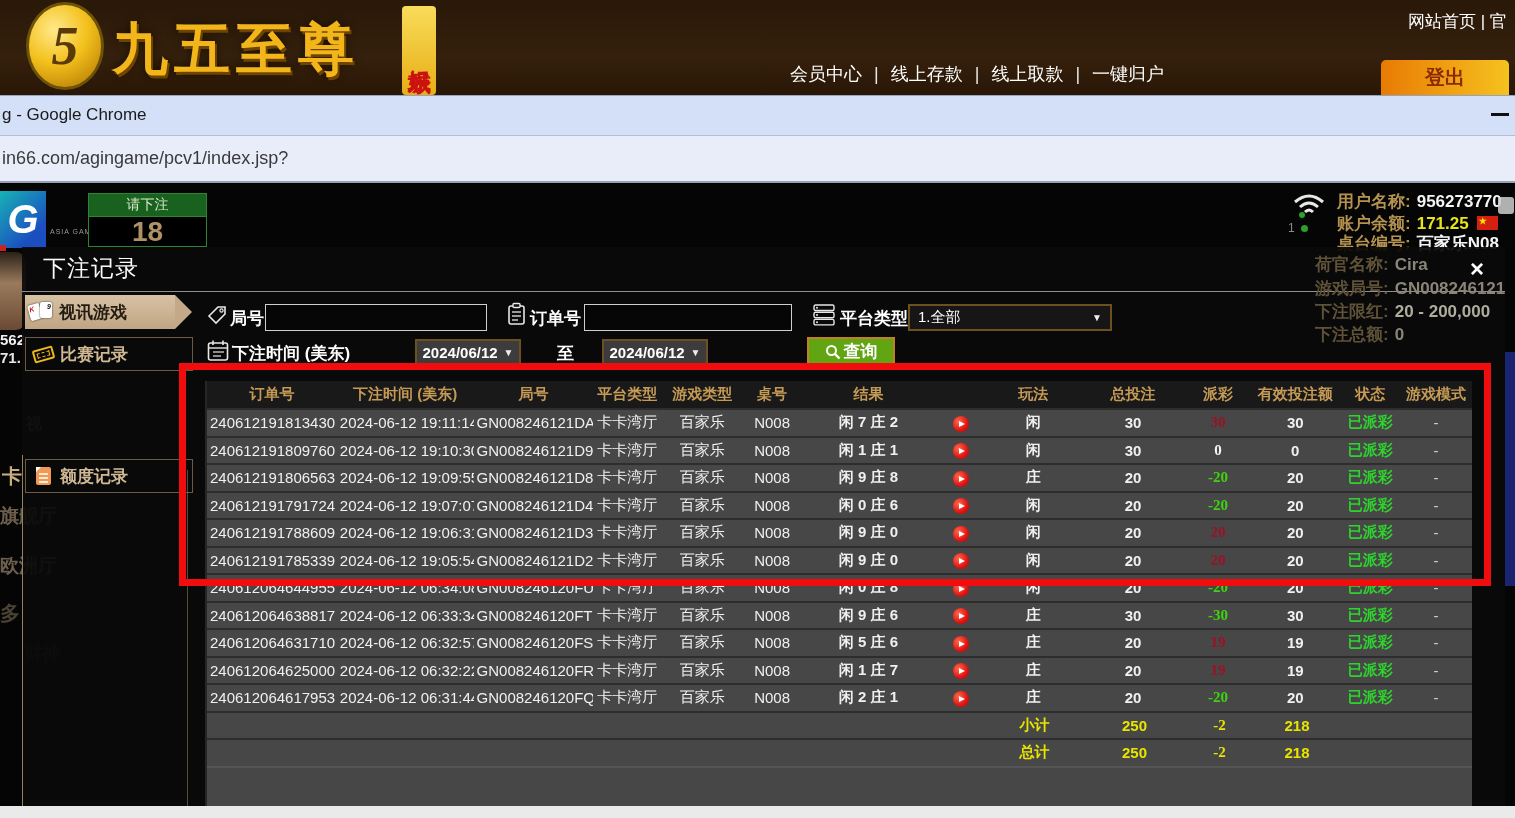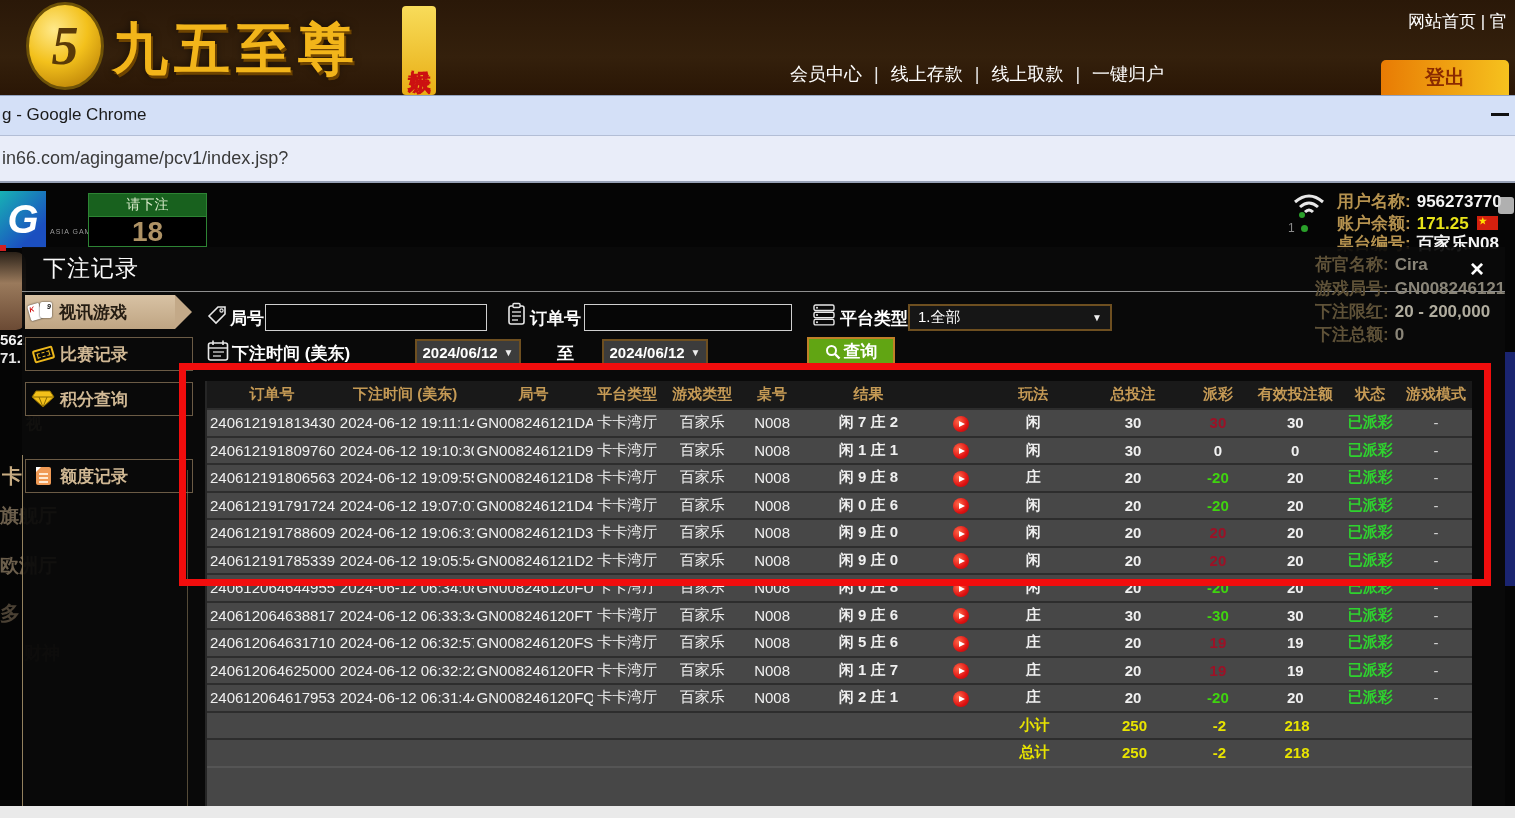--- a/index.html
+++ b/index.html
@@ -118,21 +118,21 @@
   
   .btable{position:absolute;left:183px;top:134px;width:1267px;height:425px;background:#474747;
           border-left:2px solid #262626;box-sizing:border-box;overflow:hidden;}
   .thead{display:flex;height:27px;background:#191919;align-items:center;}
   .th{color:#c59a55;font-weight:bold;font-size:15px;text-align:center;box-sizing:border-box;padding:0 2px;}
   .trow{display:flex;height:27.5px;align-items:center;border-top:2px solid #2d2d2d;background:#474747;box-sizing:border-box;}
   .td{font-size:15px;color:#f0f0f0;box-sizing:border-box;padding:0 3px;overflow:hidden;white-space:nowrap;}
   .al{text-align:left;} .ac{text-align:center;}
   .w0{width:130px;} .w1{width:137px;} .w2{width:120px;} .w3{width:68px;} .w4{width:82px;}
   .w5{width:58px;} .w6{width:135px;} .w7{width:50px;} .w8{width:95px;} .w9{width:105px;}
-  .w10{width:65px;} .w11{width:90px;} .w12{width:60px;} .w13{width:72px;}
+  .w10{width:65px;font-family:Liberation Serif, serif;} .w11{width:90px;} .w12{width:60px;} .w13{width:72px;}
   .num{font-weight:bold;} .cn{font-weight:bold;}
   .tone-pos{color:#9d1126;} .tone-neg{color:#3fd40f;} .tone-zero{color:#f2f2f2;}
   .status{color:#2ed32e;font-weight:bold;} .mode{color:#cfcfcf;}
   .ytot{color:#e8e400;font-weight:bold;}
   .filler{height:42px;background:#474747;border-top:2px solid #555;}
   .play-btn{display:inline-flex;width:16px;height:16px;border-radius:50%;cursor:pointer;
        background:radial-gradient(circle at 35% 35%,#ff6a4a,#e01212 60%,#a80808);
        align-items:center;justify-content:center;vertical-align:middle;}
   .play-btn i{width:0;height:0;border-left:6px solid #fff;border-top:3.5px solid transparent;
        border-bottom:3.5px solid transparent;margin-left:2px;}
@@ -222,30 +222,20 @@
             <i class="card c2">9</i>
           </span>
         </span>
       <span>视讯游戏</span>
     </div>
     <div class="tab" style="top:90px;">
       <span class="ticon">
           <span class="ticket-icon"></span>
         </span>
       <span>比赛记录</span>
-    </div>
-    <div class="tab" style="top:135px;">
-      <span class="ticon">
-        <svg width="24" height="18" viewBox="0 0 24 18">
-            <polygon points="5,1 19,1 23,7 12,17 1,7" fill="#f2c01a" stroke="#8a6a00" stroke-width="1"></polygon>
-            <polyline points="1,7 23,7" stroke="#8a6a00" stroke-width="1" fill="none"></polyline>
-            <polyline points="8,7 12,17 16,7" stroke="#8a6a00" stroke-width="1" fill="none"></polyline>
-          </svg>
-      </span>
-      <span>积分查询</span>
     </div>
     <div class="tab" style="top:180px;margin-top:32px;">
       <span class="ticon">
           <span class="doc-icon"></span>
         </span>
       <span>额度记录</span>
     </div>
 
     <svg class="ficon" style="left:185px;top:57px;" width="21" height="22" viewBox="0 0 21 22">
       <path d="M2 12 L11 3 H18 V10 L9 19 Z" fill="none" stroke="#e8e8e8" stroke-width="1.6"></path>

